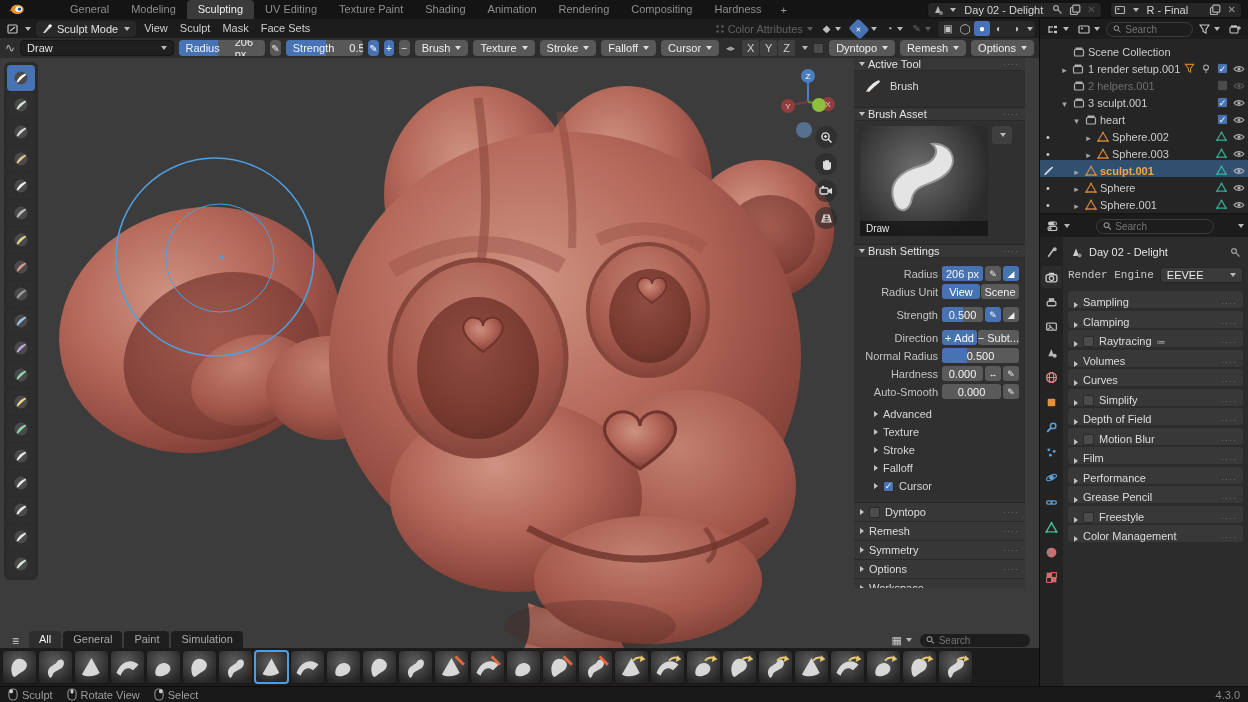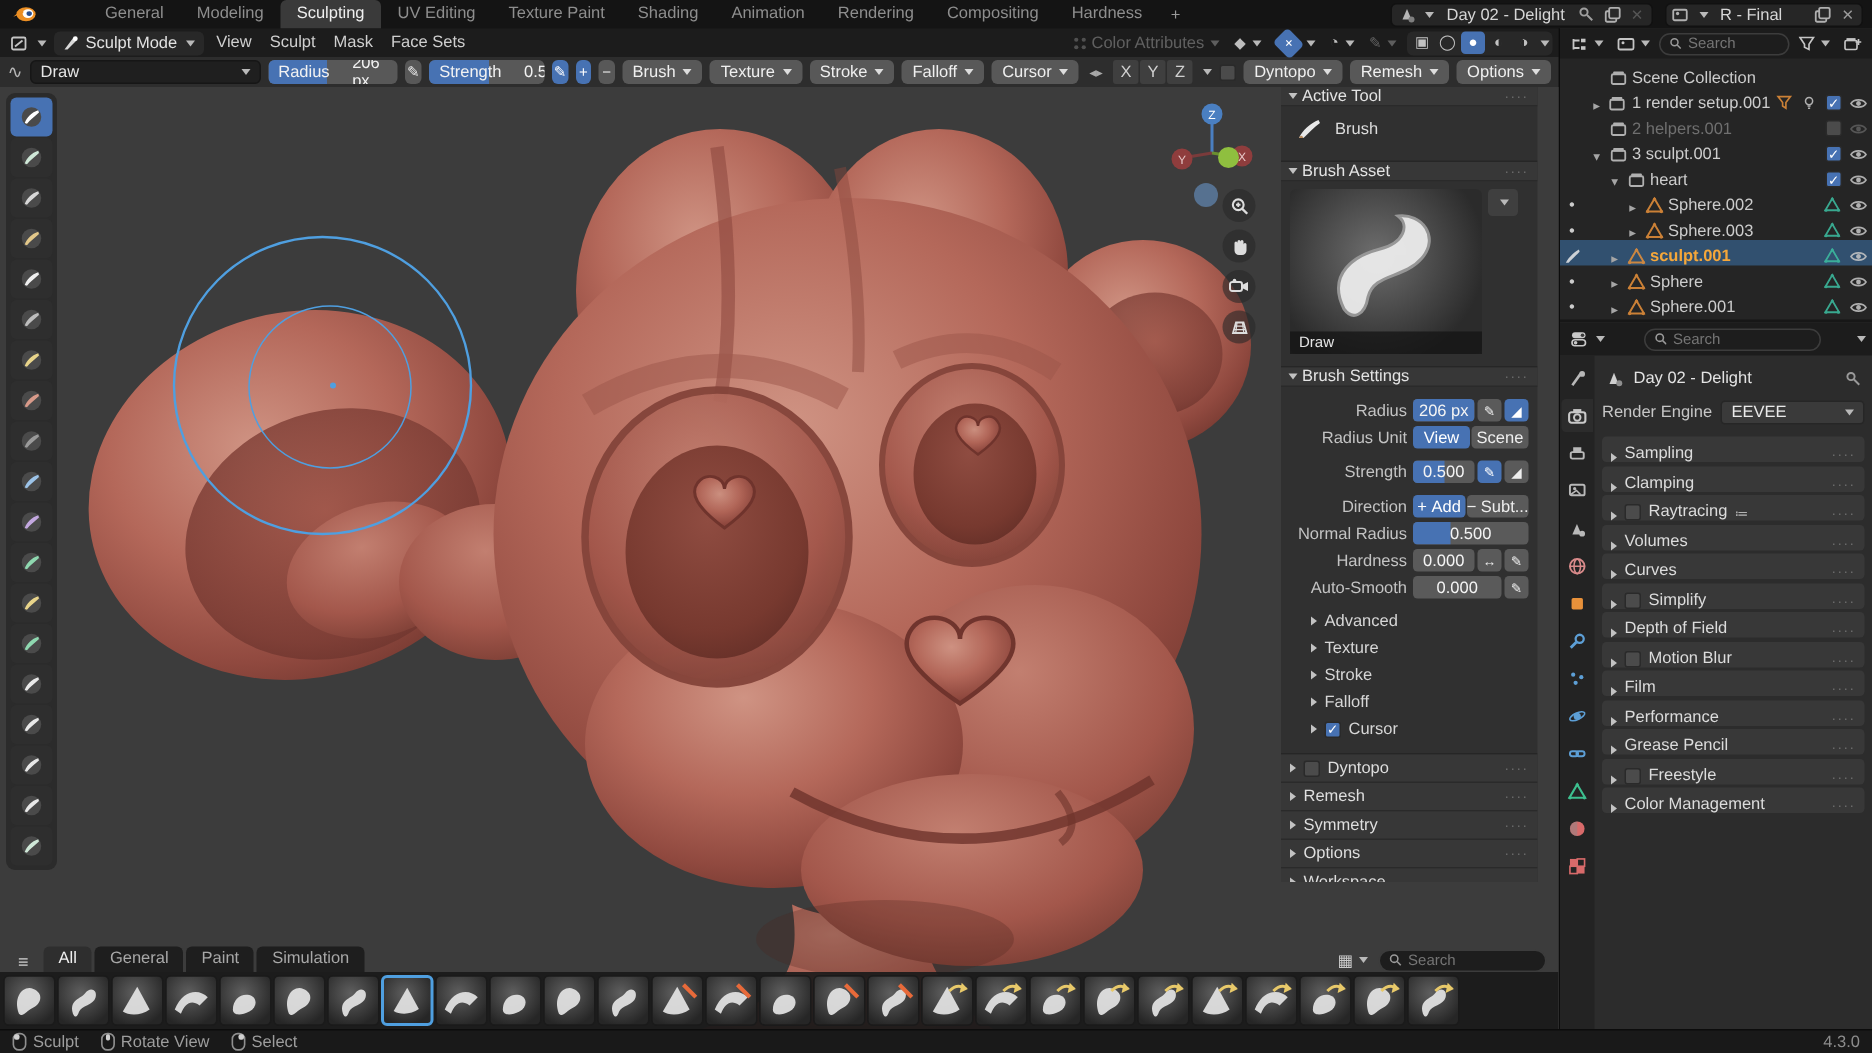--- a/index.html
+++ b/index.html
@@ -153,21 +153,21 @@
   .pr-header { height:22px; background:#1c1c1c; display:flex; align-items:center; gap:4px; padding:0 4px; }
   .pr-split { flex:1; display:flex; min-height:0; }
   .pr-tabs { width:23px; background:#232323; display:flex; flex-direction:column; align-items:center;
     padding-top:4px; gap:3px; }
   .pr-tab { width:21px; height:22px; border-radius:3px 0 0 3px; display:flex; align-items:center; justify-content:center; }
   .pr-tab.active { background:#2c2c2c; }
   .pr-content { flex:1; padding:4px 5px 0 5px; overflow:hidden; }
   .crumb { display:flex; align-items:center; gap:6px; height:22px; color:#e3e3e3; padding:0 2px; }
   .crumb .pin { margin-left:auto; opacity:.8; }
   .re-row { display:flex; align-items:center; gap:6px; margin:4px 0 8px; }
-  .re-row .lab { color:#c6c6c6; }
+  .re-row .lab { color:#c6c6c6;font-family:Liberation Mono, monospace; }
   .re-dd { flex:1; display:flex; align-items:center; background:#3a3a3a; border:1px solid #262626; border-radius:3px;
     height:16px; padding:0 6px; color:#e9e9e9; }
   .re-dd .chev { margin-left:auto; }
   .prop-panel { display:flex; align-items:flex-end; gap:5px; height:17px; background:#383838; border-radius:3px;
     margin-bottom:2.5px; padding:0 6px; color:#dcdcdc; }
   .prop-panel .grip { margin-left:auto; color:#707070; font-size:9px; letter-spacing:1px; }
   .prop-panel .extra { color:#b5b5b5; font-size:9px; }
 
   
   .statusbar { height:16px; background:#191919; border-top:1px solid #0c0c0c; display:flex; align-items:center;

